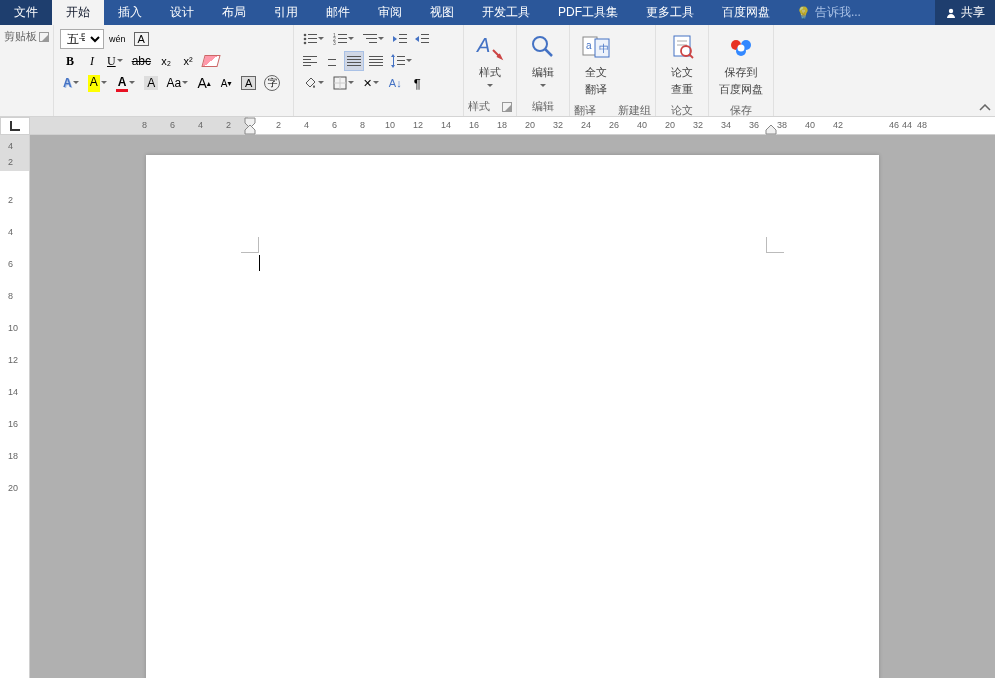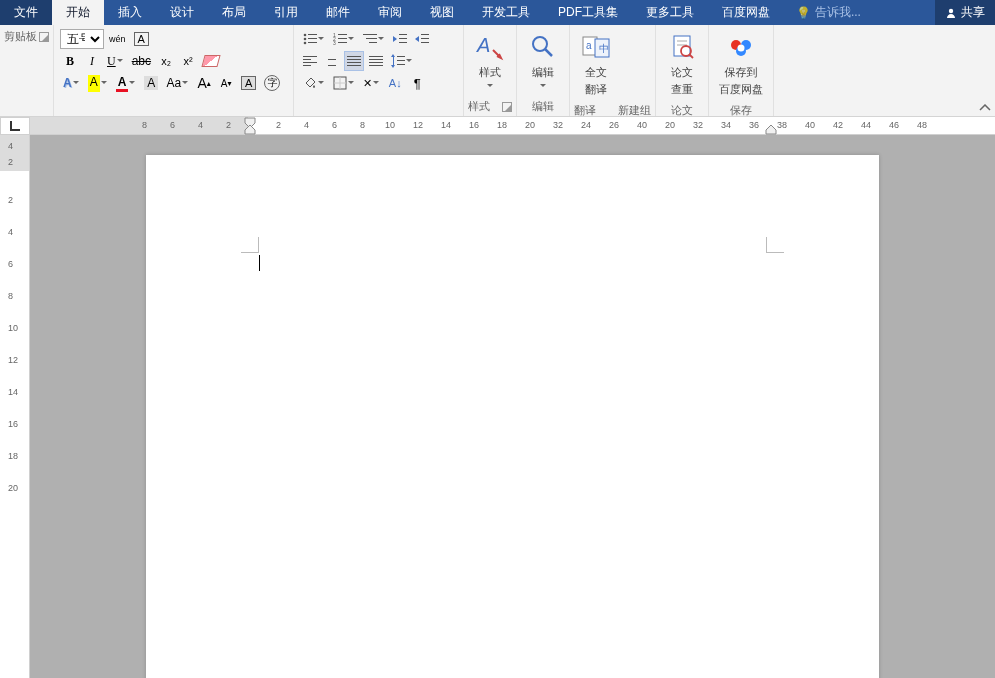--- a/index.html
+++ b/index.html
@@ -460,21 +460,21 @@
       <span class="tick" style="left:551px">24</span>
       <span class="tick" style="left:579px">26</span>
       <span class="tick" style="left:607px">40</span>
       <span class="tick" style="left:635px">20</span>
       <span class="tick" style="left:663px">32</span>
       <span class="tick" style="left:691px">34</span>
       <span class="tick" style="left:719px">36</span>
       <span class="tick" style="left:747px">38</span>
       <span class="tick" style="left:775px">40</span>
       <span class="tick" style="left:803px">42</span>
-      <span class="tick" style="left:831px">44</span>
+      <span class="tick" style="left:872px">44</span>
       <span class="tick" style="left:859px">46</span>
       <span class="tick" style="left:887px">48</span>
 
       <svg style="position:absolute;left:214px;top:0" width="12" height="18">
           <path d="M1 1 L11 1 L11 6 L6 11 L1 6 Z" fill="#f0f0f0" stroke="#888"></path>
         </svg>
       <svg style="position:absolute;left:214px;bottom:-4" width="12" height="14">
           <path d="M6 1 L11 6 L11 10 L1 10 L1 6 Z" fill="#f0f0f0" stroke="#888"></path>
         </svg>
       <svg style="position:absolute;left:735px;bottom:-4" width="12" height="14">

